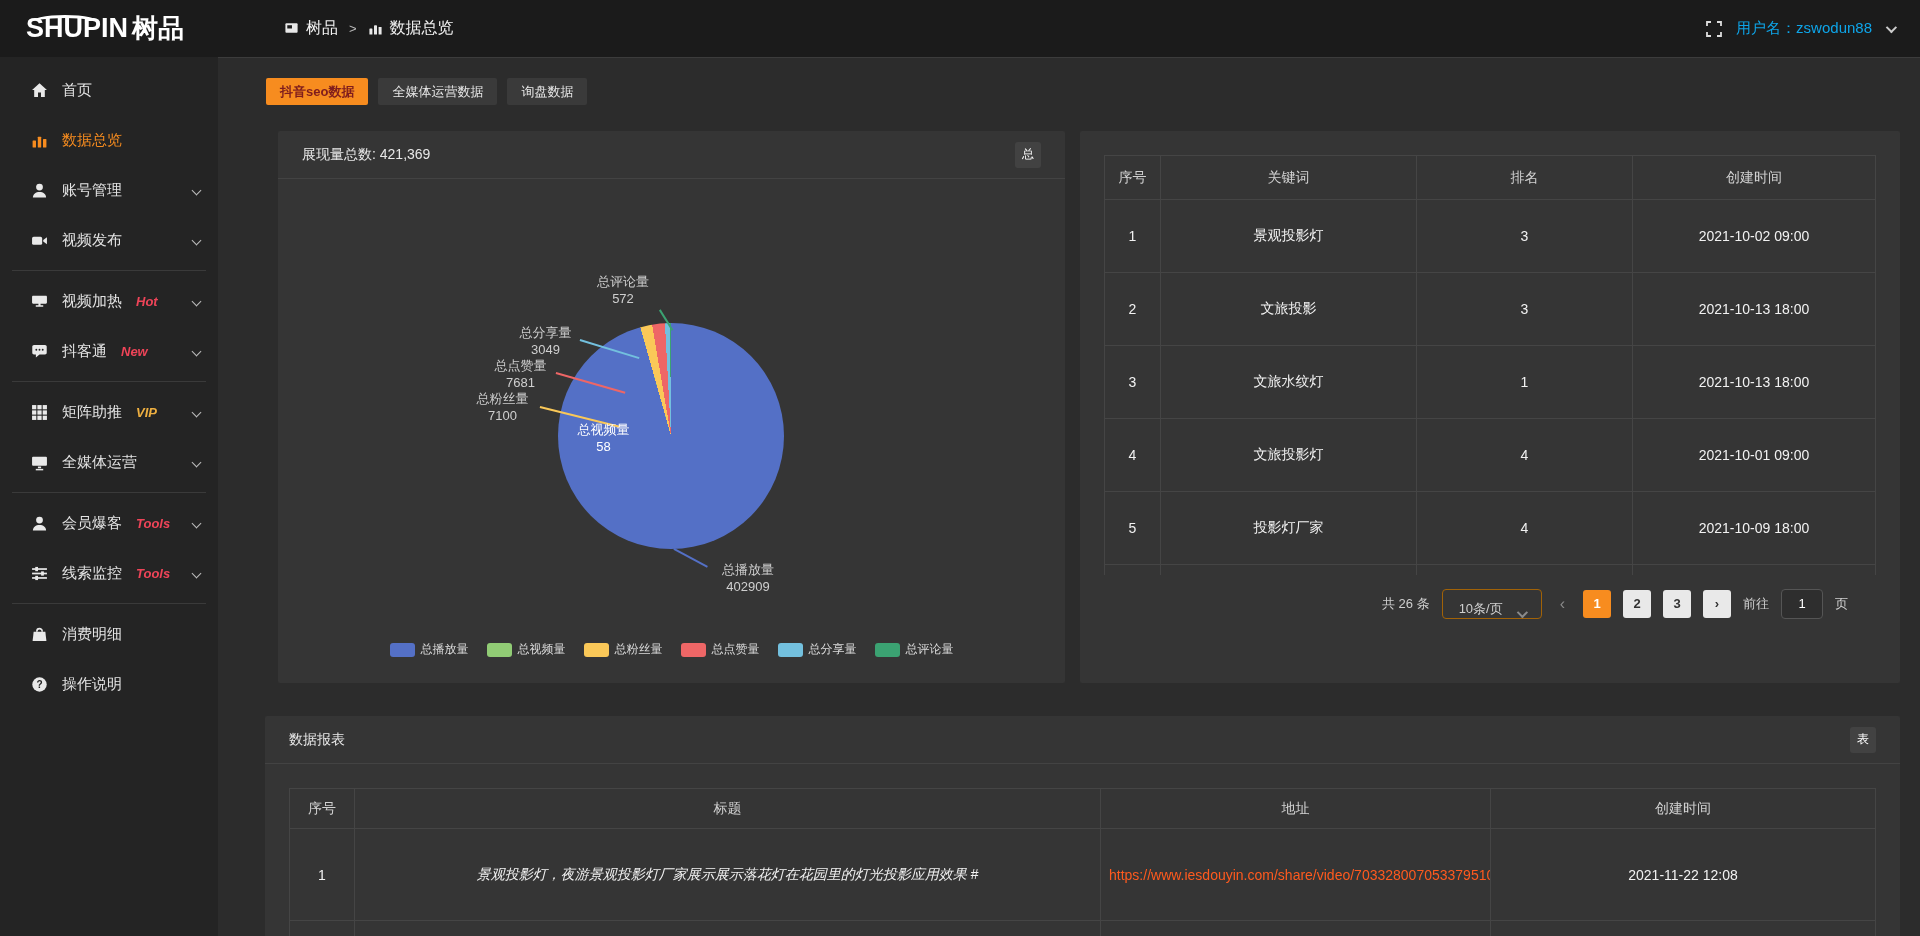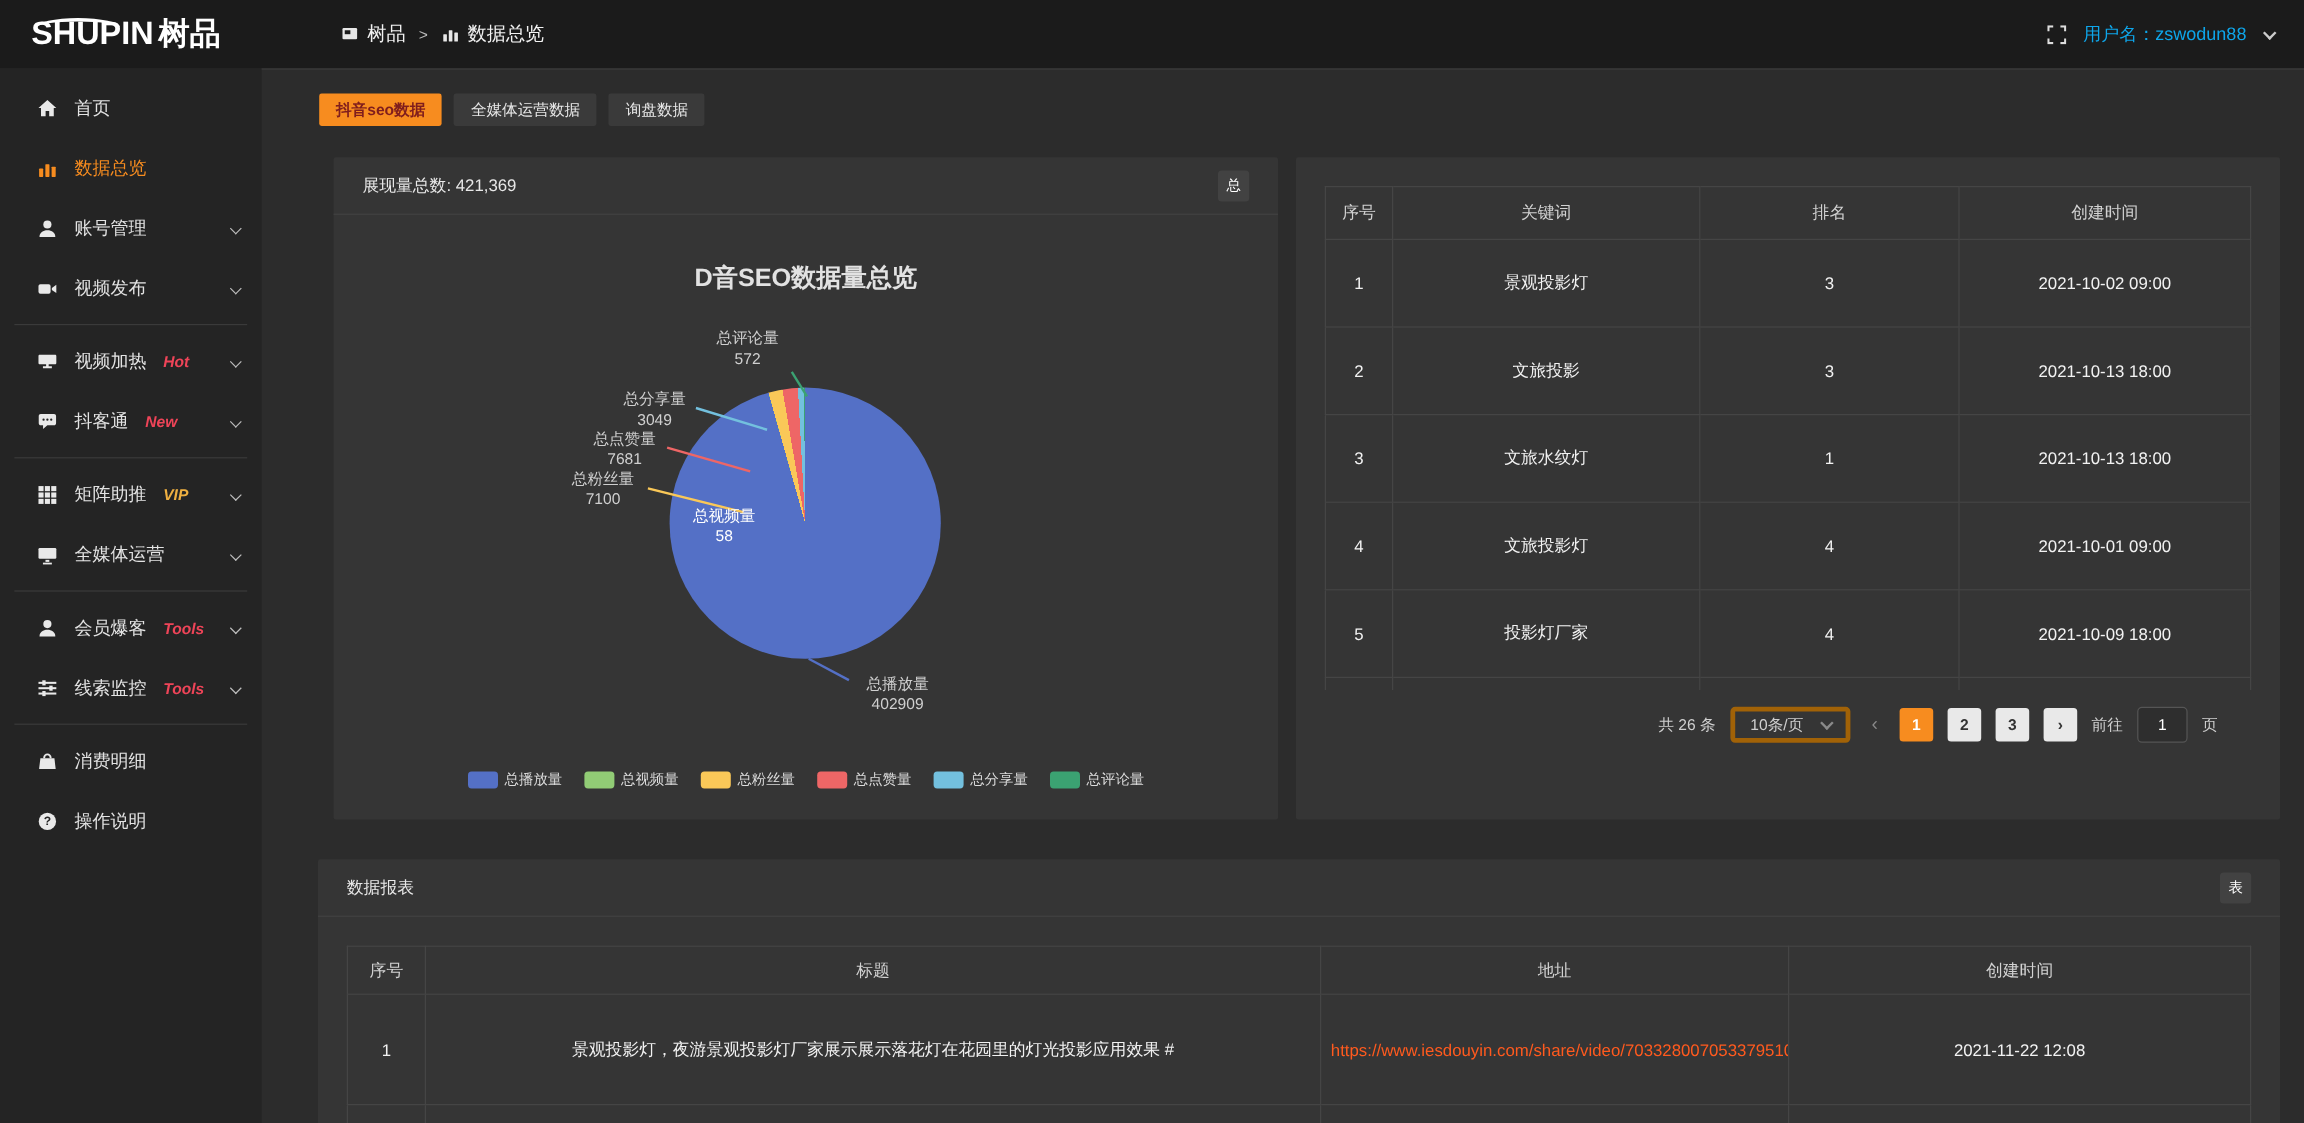--- a/index.html
+++ b/index.html
@@ -62,35 +62,35 @@
   .rank-panel { left:862px; top:73px; width:820px; height:552px; }
   .rank-body { padding:24px 24px 0; }
   table { border-collapse:collapse; width:100%; table-layout:fixed; }
   .rank-table th, .rank-table td { border:1px solid #454545; text-align:center; }
   .rank-table th { height:44px; font-size:14px; font-weight:normal; color:#d2d2d2; }
   .rank-table td { height:73px; font-size:14px; color:#f2f2f2; }
   .rank-table tr.partial td { height:10px; border-bottom:none; }
   .col-idx { width:56px; } .col-kw { width:256px; } .col-rank { width:216px; }
 
   .pager { display:flex; align-items:center; justify-content:flex-end; gap:12px; padding:14px 28px 0 0; font-size:13px; color:#cfcfcf; }
-  .page-select { width:100px; height:30px; border:4px solid #a16207; border-radius:4px; display:flex; align-items:center; justify-content:center; gap:14px; color:#cfcfcf; background:transparent; cursor:pointer; }
+  .page-select { width:100px; height:30px; border:1px solid #a16207; border-radius:4px; display:flex; align-items:flex-end; justify-content:center; gap:14px; color:#cfcfcf; background:transparent; cursor:pointer; }
   .page-select .caret-down { border-color:#8a8a8a; }
   .pg-prev { color:#8a8a8a; font-size:16px; padding:0 6px; cursor:pointer; background:none; border:none; }
   .pg-btn { width:28px; height:28px; border:none; border-radius:3px; background:#e9e9e9; color:#333; font-size:13px; font-weight:bold; cursor:pointer; }
   .pg-btn.active { background:#f78c1f; color:#fff; }
   .goto-input { width:42px; height:30px; background:#2e2e2e; border:1px solid #555; border-radius:4px; color:#fff; font-size:13px; text-align:center; }
 
   
   .report-panel { left:47px; top:658px; width:1635px; height:400px; }
   .report-body { padding:24px 24px 0; }
   .report-table th, .report-table td { border:1px solid #454545; text-align:center; }
   .report-table th { height:40px; font-size:14px; font-weight:normal; color:#d2d2d2; }
   .report-table td { height:92px; font-size:14px; color:#f2f2f2; }
   .rcol-idx { width:65px; } .rcol-title { width:746px; } .rcol-url { width:390px; }
-  .cell-title { text-align:left; padding:0 10px; white-space:nowrap; overflow:hidden; }
+  .cell-title { text-align:left; padding:0 10px; white-space:nowrap; overflow:hidden;font-style:italic; }
   .cell-url { padding:0 8px; white-space:nowrap; overflow:hidden; }
   .cell-url a { color:#ff5a1e; text-decoration:none; font-size:14px; }
   .report-table tr.partial td { height:26px; border-bottom:none; }
 
   svg { display:block; }
 </style>
 </head>
 <body>
 
 <div class="app">
@@ -278,21 +278,20 @@
       <div class="tab">全媒体运营数据</div>
       <div class="tab">询盘数据</div>
     </div>
 
     <section class="panel chart-panel">
       <div class="panel-head">
         <span>展现量总数: 421,369</span>
         <button class="corner-btn">总</button>
       </div>
       <div class="chart-body">
-        <div class="chart-title">D音SEO数据量总览</div>
 
         <div class="pie" style="background: conic-gradient(rgb(84, 112, 198) 0deg, rgb(84, 112, 198) 344.229deg, rgb(145, 204, 117) 344.229deg, rgb(145, 204, 117) 344.278deg, rgb(250, 200, 88) 344.278deg, rgb(250, 200, 88) 350.344deg, rgb(238, 102, 102) 350.344deg, rgb(238, 102, 102) 356.906deg, rgb(115, 192, 222) 356.906deg, rgb(115, 192, 222) 359.511deg, rgb(59, 162, 114) 359.511deg, rgb(59, 162, 114) 360deg);"></div>
 
         <div class="leader lead-comment"></div>
         <div class="leader lead-share"></div>
         <div class="leader lead-like"></div>
         <div class="leader lead-fans"></div>
         <div class="leader lead-play"></div>
 
         <div class="pie-label" style="left:300px; top:94px; width:90px;">

